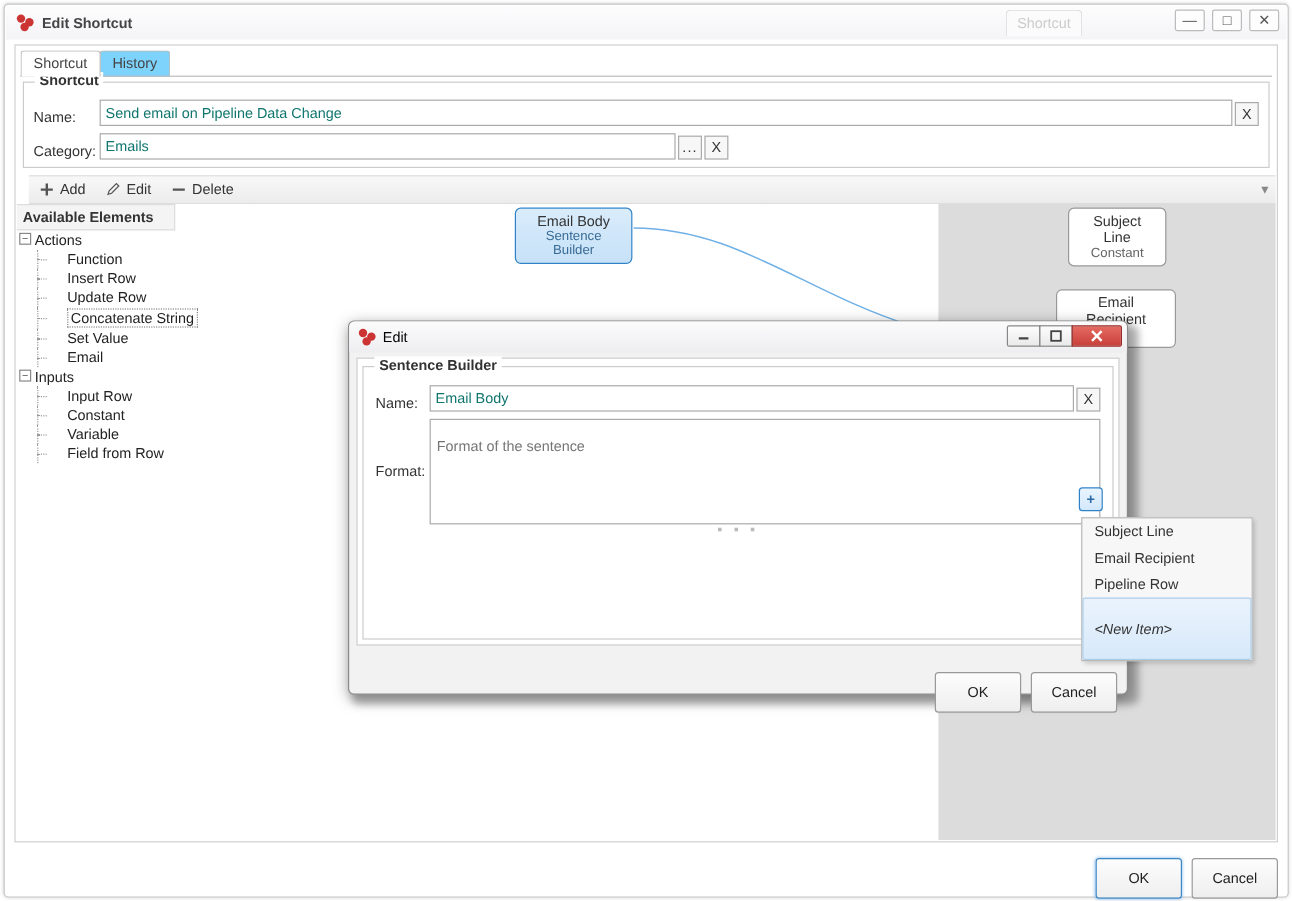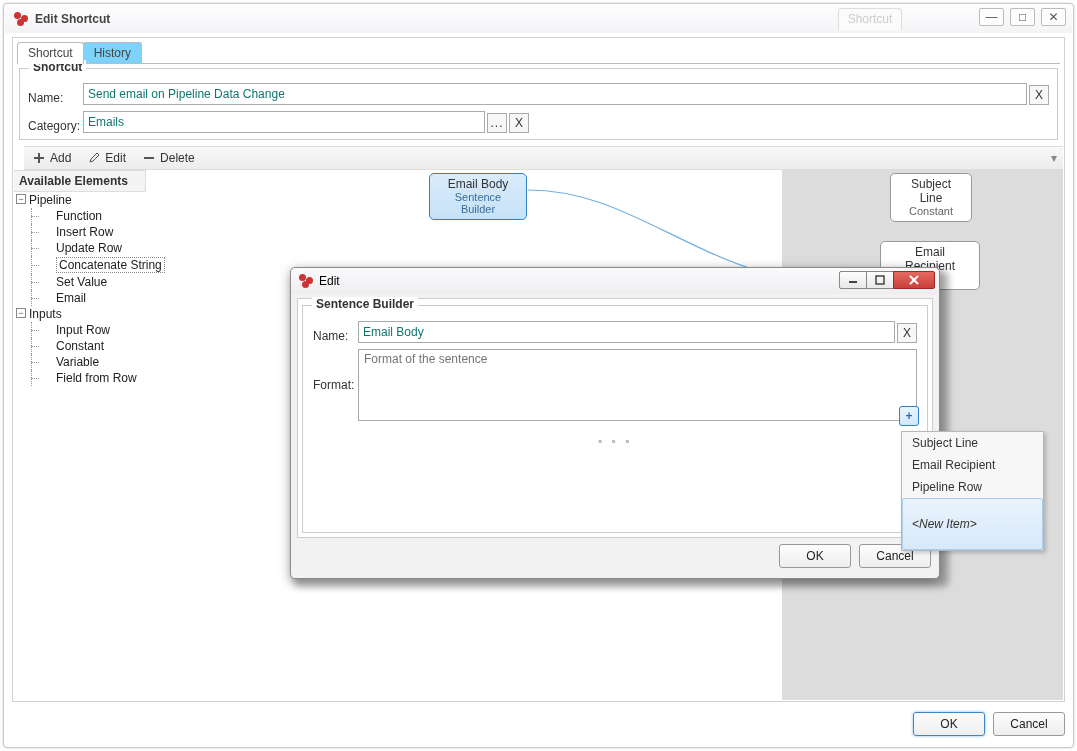--- a/index.html
+++ b/index.html
@@ -22,21 +22,21 @@
 
   .groupbox { position: absolute; left: 6px; right: 6px; top: 30px; border: 1px solid #ccc; }
   .groupbox .grplegend { position: absolute; left: 9px; top: -9px; background: #fff; padding: 0 4px; font-weight: bold; color: #333; }
   .groupcontent { padding: 14px 8px 8px 8px; }
 
   .formrow { display: flex; align-items: flex-end; margin-bottom: 6px; }
   .formlabel { width: 55px; color: #333; }
   .textinput { flex: 1; height: 22px; border: 1px solid #aaa; padding: 0 4px; background: #fff; color: #0f766e; }
   .xbtn { width: 20px; height: 20px; border: 1px solid #aaa; background: #f7f7f7; margin-left: 2px; display: flex; align-items: center; justify-content: center; color: #333; cursor: pointer; }
   .dotdotbtn { width: 20px; height: 20px; border: 1px solid #aaa; background: #f7f7f7; margin-left: 2px; display: flex; align-items: center; justify-content: center; color: #333; cursor: pointer; letter-spacing: 1px; }
-  .cattext { flex: none; width: 402px; }
+  .cattext { flex: none; width: 480px; }
 
   .toolbar { position: absolute; left: 11px; right: 1px; height: 24px; background: linear-gradient(#f8f8f8,#ececec); border-top: 1px solid #ddd; border-bottom: 1px solid #ddd; display: flex; align-items: center; }
   .toolbtn { display: flex; align-items: center; gap: 4px; padding: 0 8px; height: 24px; color: #333; cursor: pointer; }
   .toolbtn .ico { width: 14px; height: 14px; display: flex; align-items: center; justify-content: center; }
   .tooltriangle { margin-left: auto; margin-right: 6px; color: #888; }
 
   .workspace { position: absolute; left: 1px; right: 1px; bottom: 1px; background: #fff; }
   .sidebar { position: absolute; left: 0; top: 0; width: 132px; bottom: 0; background: #fff; }
   .sidehdr { background: #f4f4f4; padding: 3px 5px; border: 1px solid #ddd; border-left: none; font-weight: bold; color: #333; }
   .treeitem { padding: 1px 0 1px 6px; color: #222; cursor: pointer; white-space: nowrap; }
@@ -50,36 +50,36 @@
   .canvasarea { position: absolute; left: 132px; top: 0; right: 0; bottom: 0; }
   .canvas-bg-right { position: absolute; top: 0; right: 0; bottom: 0; width: 281px; background: #dcdcdc; }
   .nodebox { position: absolute; border: 1px solid #999; border-radius: 5px; text-align: center; background: #fff; }
   .nodebox.selected { border: 1px solid #2f82c7; background: linear-gradient(#d9ecfb,#c6e1f7); }
   .nodebox .nodetitle { padding: 3px 10px 0 10px; color: #333; font-weight: normal; }
   .nodebox .nodesub { padding: 0 10px 4px 10px; color: #666; font-size: 11px; }
   .nodebox.selected .nodesub { color: #3a6b95; }
   svg.connector { position: absolute; left: 0; top: 0; pointer-events: none; }
 
   .mainfooter { position: absolute; left: 8px; right: 8px; bottom: 6px; height: 34px; display: flex; justify-content: flex-end; align-items: center; gap: 8px; }
-  .bigbtn { width: 72px; height: 24px; border: 1px solid #999; border-radius: 3px; background: linear-gradient(#fdfdfd,#eee); color: #222; cursor: pointer; }
+  .bigbtn { width: 72px; height: 34px; border: 1px solid #999; border-radius: 3px; background: linear-gradient(#fdfdfd,#eee); color: #222; cursor: pointer; margin-top: 16px; }
   .bigbtn.primary { border: 1px solid #3d87c7; box-shadow: 0 0 3px #7fb6e6; }
 
   .modalshadow { position: absolute; left: 293px; top: 271px; width: 656px; height: 316px; background: rgba(0,0,0,0.25); filter: blur(3px); border-radius: 6px; }
   .modal { position: absolute; left: 290px; top: 267px; width: 650px; height: 312px; border: 1px solid #8a8a8a; border-radius: 5px; background: #f2f2f2; box-shadow: 0 3px 12px rgba(0,0,0,0.35); }
   .modal .modtitlebar { height: 26px; display: flex; align-items: center; padding-left: 8px; background: linear-gradient(#fbfbfc,#eeeef1); border-top-left-radius: 5px; border-top-right-radius: 5px; }
   .modal .modbtns { margin-left: auto; display: flex; height: 20px; margin-right: 4px; }
   .modal .modbtn { width: 28px; height: 18px; border: 1px solid #888; background: linear-gradient(#fdfdfd,#e9e9e9); display: flex; align-items: center; justify-content: center; color: #444; cursor: pointer; }
   .modal .modbtn.min { border-top-left-radius: 2px; border-bottom-left-radius: 2px; margin-right: -1px; }
   .modal .modbtn.max { margin-right: -1px; }
   .modal .modbtn.close { border-top-right-radius: 2px; border-bottom-right-radius: 2px; width: 42px; background: linear-gradient(#e56a62,#c8403a); border-color: #9a2a27; color: #fff; }
   .modal .modclient { position: absolute; left: 6px; right: 6px; top: 30px; bottom: 40px; background: #fff; border: 1px solid #ccc; }
   .modal .modgroup { position: absolute; left: 4px; right: 4px; top: 6px; bottom: 4px; border: 1px solid #ccc; }
   .modal .modlegend { position: absolute; left: 9px; top: -9px; background: #fff; padding: 0 4px; font-weight: bold; color: #333; }
   .modal .modfooter { position: absolute; left: 0; right: 8px; bottom: 6px; height: 28px; display: flex; justify-content: flex-end; gap: 8px; }
-  .formatarea { flex: 1; height: 72px; border: 1px solid #aaa; padding: 2px 5px; color: #999; resize: none; }
+  .formatarea { flex: 1; height: 88px; border: 1px solid #aaa; padding: 15px 5px; color: #999; resize: none; }
   .plusbtn { position: absolute; right: 8px; top: 100px; width: 20px; height: 20px; border: 1px solid #2f82c7; border-radius: 3px; background: linear-gradient(#e9f4ff,#d3e8fb); display: flex; align-items: center; justify-content: center; color: #2d6aa5; cursor: pointer; font-weight: bold; }
   .griphandle { position: absolute; left: 50%; transform: translateX(-50%); bottom: -2px; color: #bbb; letter-spacing: 3px; font-weight: bold; }
 
   .dropdown { position: absolute; width: 143px; border: 1px solid #b8b8b8; background: #f7f7f7; box-shadow: 2px 2px 4px rgba(0,0,0,0.2); }
   .dropdown .dditem { padding: 4px 10px; color: #333; cursor: pointer; }
   .dropdown .dditem.hover { background: linear-gradient(#eaf3fc,#d7e9fa); border: 1px solid #a9cdeb; border-radius: 2px; padding: 18px 9px; font-style: italic; }
 
   .appglyph { position: relative; width: 14px; height: 14px; }
   .appglyph .c1 { position: absolute; width: 7px; height: 7px; border-radius: 50%; background: #c33; left: 0; top: 0; }
   .appglyph .c2 { position: absolute; width: 7px; height: 7px; border-radius: 50%; background: #c33; right: 0; top: 3px; }
@@ -159,21 +159,21 @@
       </div>
       <span class="tooltriangle">▾</span>
     </div>
 
     <div class="workspace" style="top:132px;">
 
       <div class="sidebar">
         <div class="sidehdr">Available Elements</div>
         <div class="treeitem treegroup">
           <div class="treebox">−</div>
-          <span>Pipeline</span>
+          <span>Actions</span>
         </div>
         <div class="treeitem treechild">Function</div>
         <div class="treeitem treechild">Insert Row</div>
         <div class="treeitem treechild">Update Row</div>
         <div class="treeitem treechild"><span class="treeselected">Concatenate String</span></div>
         <div class="treeitem treechild">Set Value</div>
         <div class="treeitem treechild">Email</div>
         <div class="treeitem treegroup">
           <div class="treebox">−</div>
           <span>Inputs</span>

